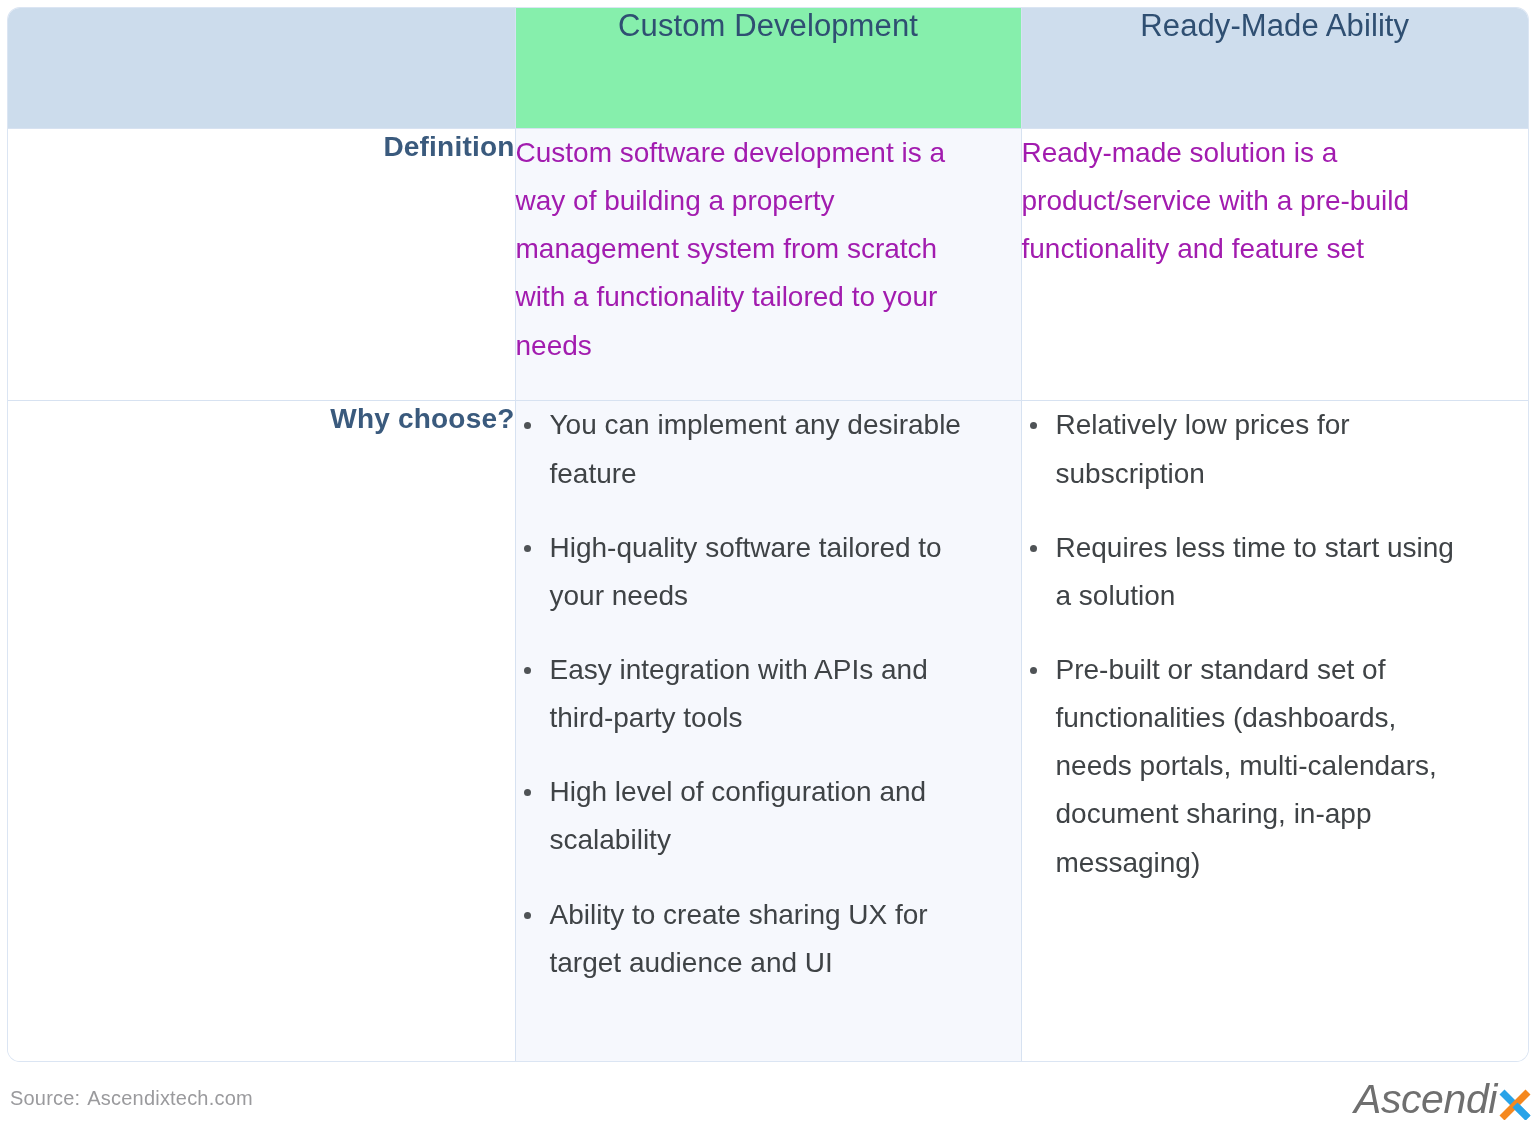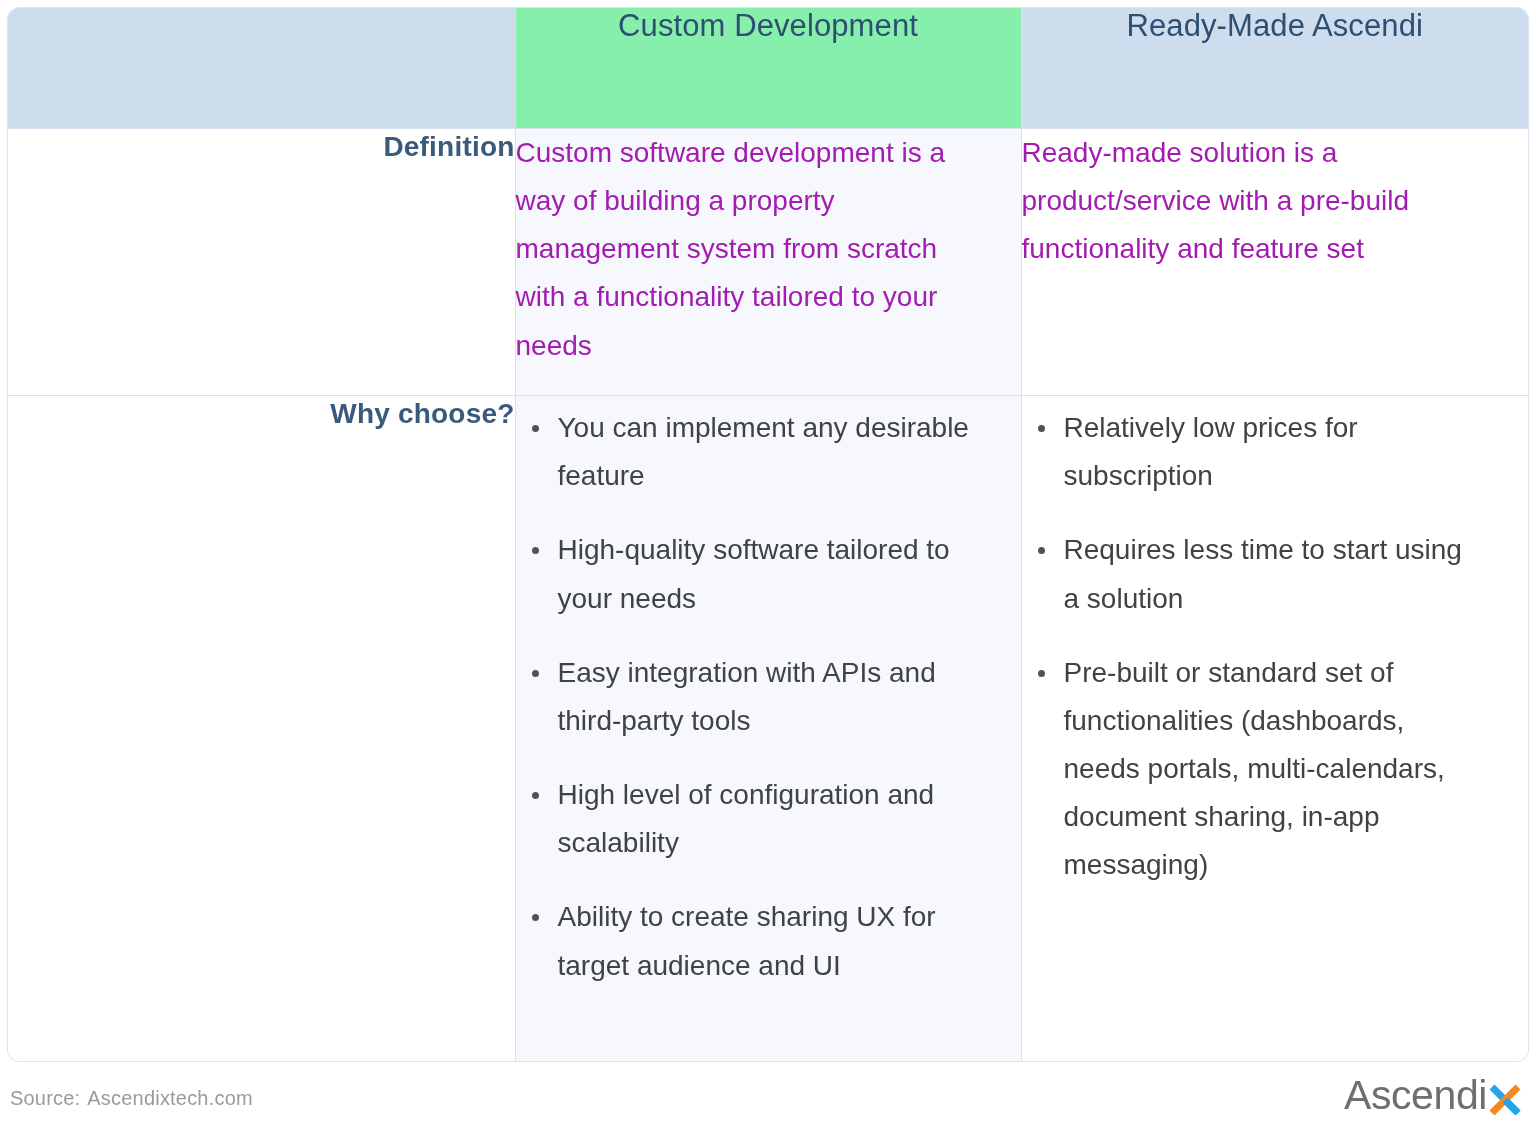--- a/index.html
+++ b/index.html
@@ -96,21 +96,21 @@
     font-size: 28px;
     line-height: 1.72;
     color: #a21caf;
     font-weight: 400;
     max-width: 430px;
   }
   .para.wide { max-width: 448px; }
 
   ul.bullets {
     list-style: none;
-    margin: 8px;
+    margin: 0;
     padding: 0;
     font-size: 28px;
     line-height: 1.72;
     color: #3f4346;
   }
   ul.bullets li {
     position: relative;
     padding-left: 34px;
     margin-bottom: 26px;
     max-width: 414px;
@@ -143,25 +143,26 @@
     font-size: 20px;
     color: #9a9a9d;
     letter-spacing: .2px;
     white-space: nowrap;
     text-align: right;
   }
   .source .src-label { margin-right: 7px; }
 
   .logo {
     position: absolute;
-    right: 14px;
+    right: 4px;
     top: 14px;
     display: flex;
-    align-items: flex-start;
+    align-items: center;
     height: 48px;
+    font-style: italic;
   }
   .logo .wordmark {
     font-size: 41px;
     color: #6f6f6f;
     letter-spacing: -0.4px;
     line-height: 1;
     font-weight: 400;
   }
   .logo .x-mark {
     display: inline-block;
@@ -181,21 +182,21 @@
     <table class="cmp">
       <colgroup>
         <col class="c-label">
         <col class="c-custom">
         <col class="c-ready">
       </colgroup>
       <thead>
         <tr>
           <th class="h-blank"></th>
           <th class="h-custom">Custom Development</th>
-          <th class="h-ready">Ready-Made Ascendi</th>
+          <th class="h-ready">Ready-Made Ability</th>
         </tr>
       </thead>
       <tbody>
 
         <tr>
           <td class="cell-label">
             <div class="row-title">Definition</div>
           </td>
           <td class="cell-custom">
             <div class="para">Custom software development is a way of building a property management system from scratch with a functionality tailored to your needs</div>

